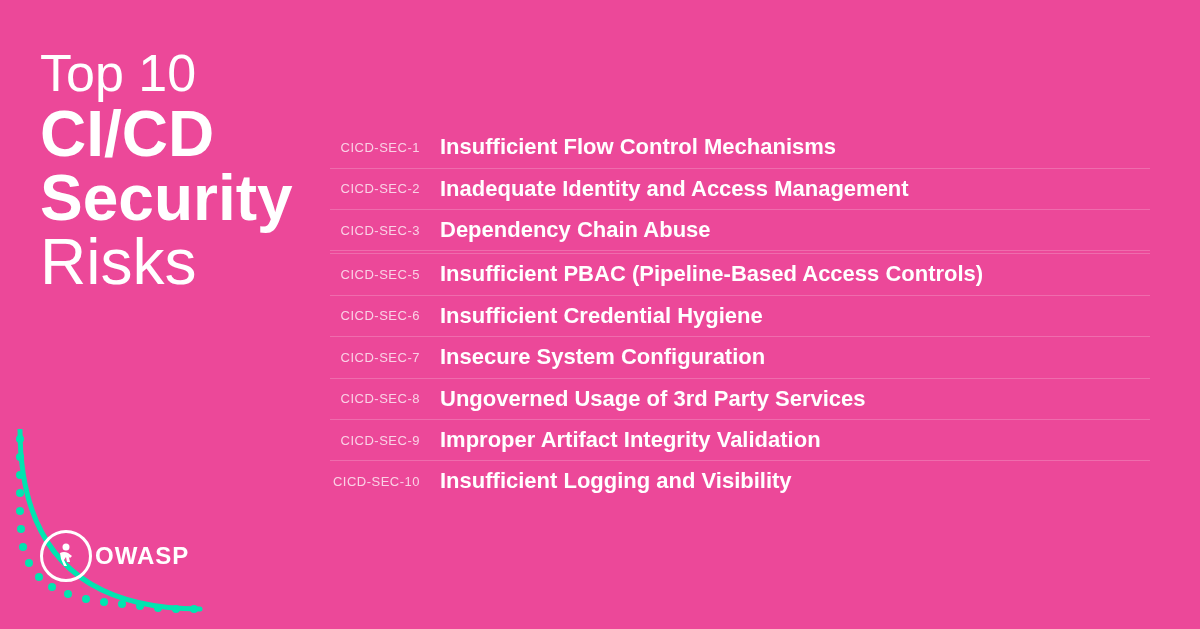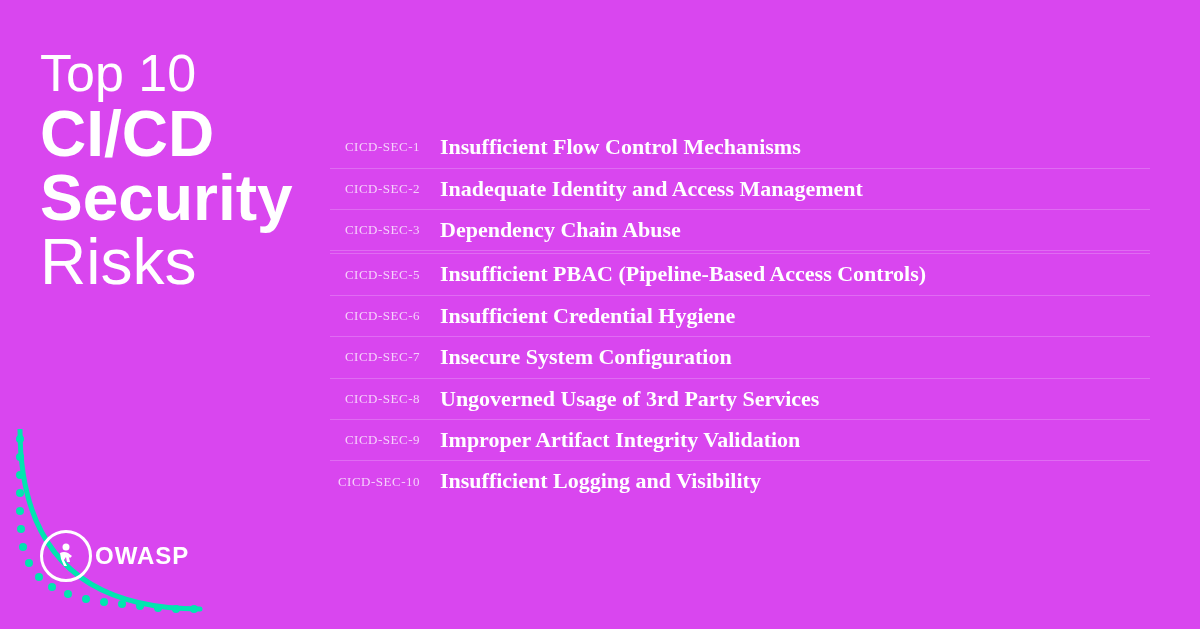--- a/index.html
+++ b/index.html
@@ -12,21 +12,21 @@
       width: 1200px;
       height: 629px;
       overflow: hidden;
       font-family: 'Arial', sans-serif;
       background-color: #1a7fe8;
     }
 
     .page-container {
       width: 1200px;
       height: 629px;
-      background-color: #d946ef;
+      background-color: #ec4899;
       display: flex;
       flex-direction: row;
       position: relative;
       overflow: hidden;
     }
 
     
     .left-panel {
       width: 300px;
       height: 100%;
@@ -125,21 +125,20 @@
       justify-content: center;
       padding: 30px 50px 30px 30px;
       gap: 0px;
     }
 
     .risk-item {
       display: flex;
       align-items: center;
       padding: 6px 0;
       gap: 20px;
-      font-family: Liberation Serif, serif;
     }
 
     .risk-code {
       font-size: 13px;
       font-weight: 400;
       color: rgba(255,255,255,0.75);
       letter-spacing: 0.5px;
       min-width: 90px;
       text-align: right;
       flex-shrink: 0;

